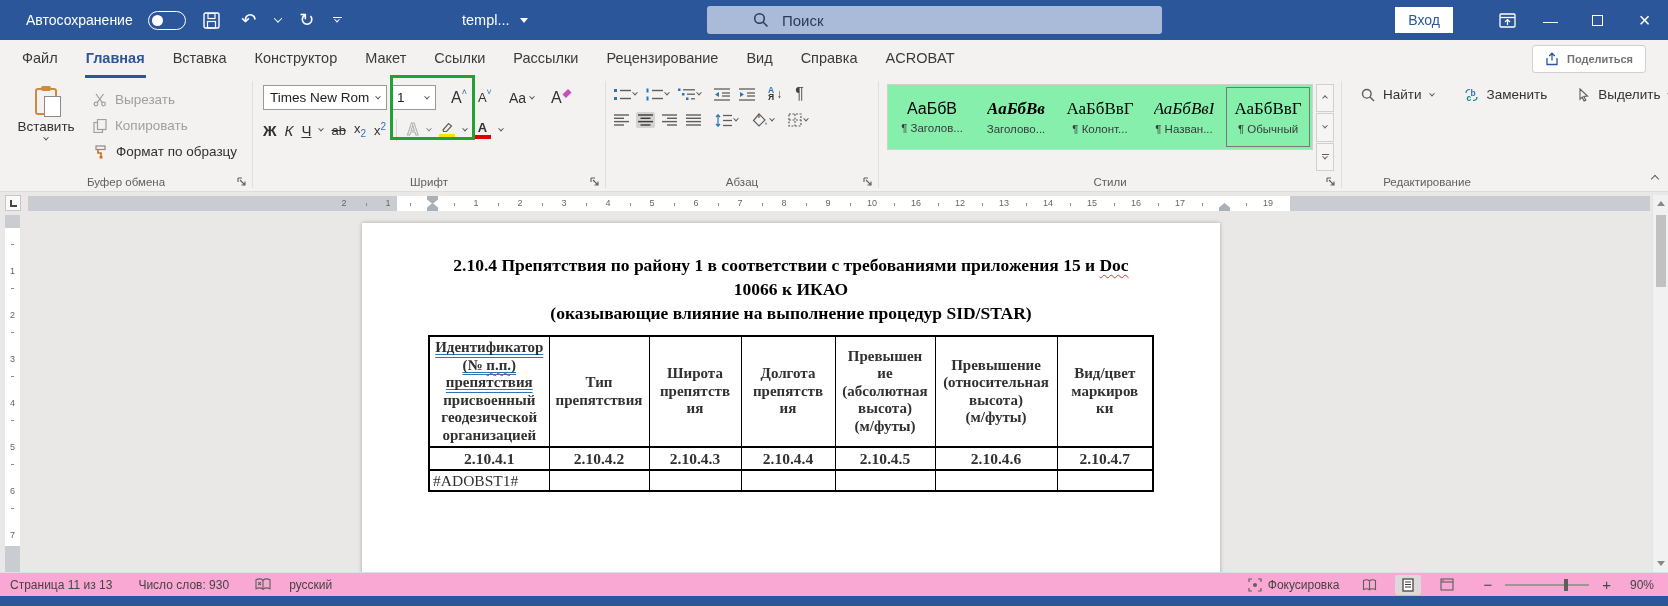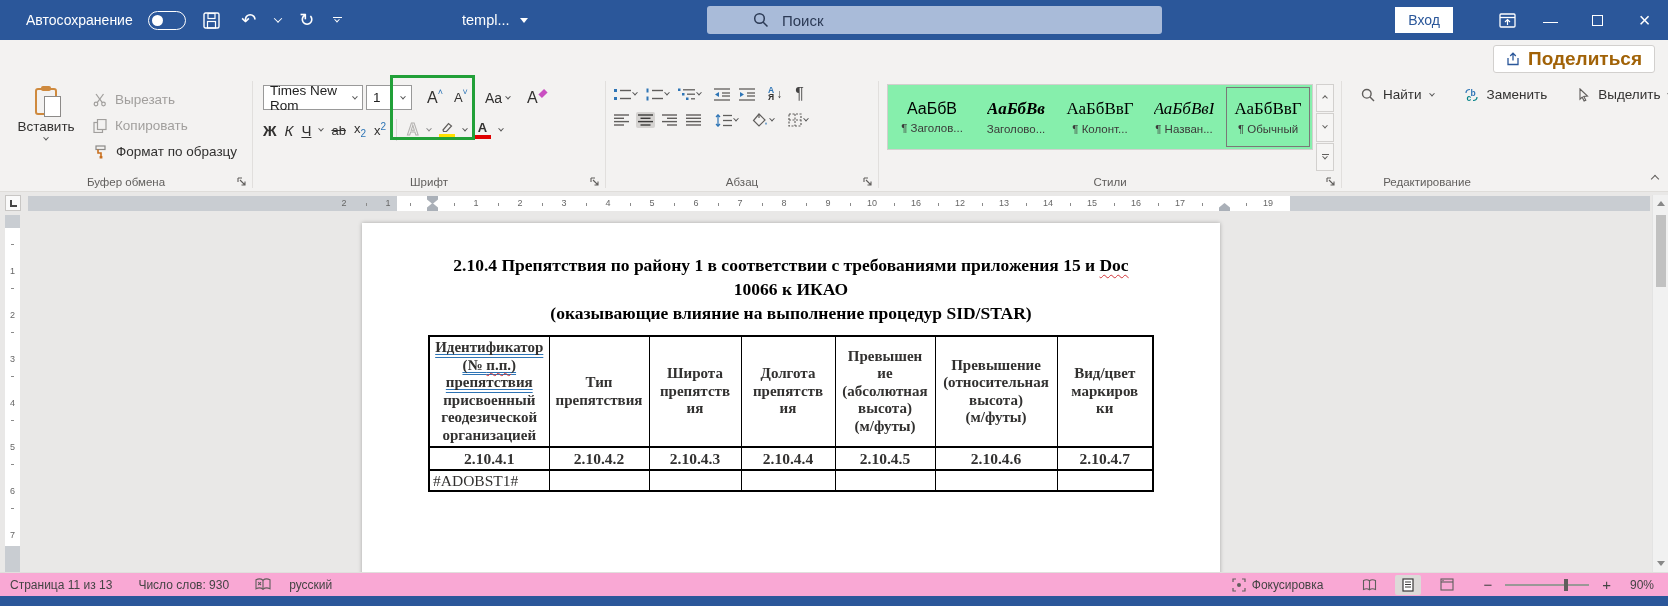--- a/index.html
+++ b/index.html
@@ -28,21 +28,21 @@
 .winbtn{width:47px;height:40px;display:flex;align-items:center;justify-content:center;color:#fff;font-size:15px;cursor:pointer}
 .maxbox{width:11px;height:11px;border:1.3px solid #fff}
 .closex{font-size:20px;font-weight:300}
 
 
 .tabsrow{height:38px;background:#f3f2f1;display:flex;align-items:stretch;padding-left:8px;position:relative}
 .tabs{display:flex}
 .tab{padding:10px 14px 0 14px;font-size:14.5px;color:#3b3a39;position:relative;cursor:pointer;white-space:nowrap}
 .tab.active{color:#2b579a;font-weight:bold}
 .tab.active::after{content:"";position:absolute;left:13px;right:13px;bottom:0;height:3px;background:#2b579a}
-.share{position:absolute;right:13px;top:5px;height:28px;background:#fff;border:1px solid #d2d0ce;border-radius:3px;color:#a16207;font-weight:bold;font-size:19px;padding:0 12px;display:flex;align-items:center;gap:7px;cursor:pointer}
+.share{position:absolute;right:22px;top:5px;height:28px;background:#fff;border:1px solid #d2d0ce;border-radius:3px;color:#737373;font-weight:bold;font-size:11px;padding:0 12px;display:flex;align-items:center;gap:7px;cursor:pointer}
 
 
 .ribbon{height:114px;background:#f3f2f1;display:flex;position:relative;border-bottom:1px solid #dfddda}
 .rsep{width:1px;background:#e1dfdd;margin:3px 0 3px 0}
 .rgroup{position:relative;padding-bottom:20px}
 .glabel{position:absolute;bottom:3px;left:0;right:0;text-align:center;font-size:11.5px;color:#605e5c;white-space:nowrap}
 .launcher{position:absolute;bottom:4px;right:5px;cursor:pointer}
 .disabled{color:#a19f9d}
 .clipgrp{width:252px;display:flex;padding:6px 0 20px 10px}
 .paste{display:flex;flex-direction:column;align-items:center;width:72px;padding-top:4px;cursor:pointer}
@@ -193,20 +193,33 @@
       </span>
       <span class="winbtn">—</span>
       <span class="winbtn">
           <span class="maxbox"></span>
         </span>
       <span class="winbtn closex">×</span>
     </div>
   </div>
 
   <div class="tabsrow">
+    <div class="tabs" id="tabs">
+        <div class="tab">Файл</div>
+        <div class="tab active">Главная</div>
+        <div class="tab">Вставка</div>
+        <div class="tab">Конструктор</div>
+        <div class="tab">Макет</div>
+        <div class="tab">Ссылки</div>
+        <div class="tab">Рассылки</div>
+        <div class="tab">Рецензирование</div>
+        <div class="tab">Вид</div>
+        <div class="tab">Справка</div>
+        <div class="tab">ACROBAT</div>
+      </div>
     <button class="share">
       <svg width="15" height="14" viewBox="0 0 15 14">
           <path d="M2 6 V12.5 H12 V6" fill="none" stroke="#2b579a" stroke-width="1.3"></path>
           <path d="M7 8.5 V1.5 M4.2 4 L7 1.2 L9.8 4" fill="none" stroke="#2b579a" stroke-width="1.3"></path>
         </svg>
       <span>Поделиться</span>
     </button>
   </div>
 
   <div class="ribbon">
@@ -247,21 +260,21 @@
       <span class="launcher">
         <svg width="10" height="10" viewBox="0 0 10 10">
             <path d="M1 1 H5 M1 1 V5 M3 3 L8 8 M8 4.5 V8 H4.5" fill="none" stroke="#605e5c" stroke-width="1.1"></path>
           </svg>
       </span>
     </div>
     <div class="rsep"></div>
 
     <div class="rgroup fontgrp">
       <div class="frow1">
-        <div class="combo" style="width:100px">
+        <div class="combo" style="width:124px">
           <span>Times New Rom</span>
             <span class="chv sm"></span>
         </div>
         <div class="combo" style="width:46px">
           <span>1</span>
             <span class="chv sm"></span>
         </div>
         <span class="fbtn" style="margin-left:8px;font-size:16px">
             <span>А</span>
             <span class="accent-up">˄</span>
@@ -670,21 +683,21 @@
     <span class="sb-item">Число слов: 930</span>
     <span class="sb-item" style="margin-right:18px">
       <svg width="16" height="13" viewBox="0 0 16 13">
           <path d="M8 2.2 C6.2 0.8 3 0.8 1 1.8 V10.8 C3 9.8 6.2 9.8 8 11.2 C9.8 9.8 13 9.8 15 10.8 V1.8 C13 0.8 9.8 0.8 8 2.2 Z" fill="none" stroke="#605e5c" stroke-width="1.1"></path>
           <path d="M8 2.2 V11.2" stroke="#605e5c" stroke-width="1.1"></path>
           <path d="M3.2 4.2 L6 7 M6 4.2 L3.2 7" stroke="#605e5c" stroke-width="1.1"></path>
         </svg>
     </span>
     <span class="sb-item">русский</span>
     <div class="sb-right">
-      <span class="sb-item" style="display:flex;align-items:center;gap:6px;margin-right:20px">
+      <span class="sb-item" style="display:flex;align-items:center;gap:6px;margin-right:4px">
         <svg width="14" height="14" viewBox="0 0 14 14">
             <circle cx="7" cy="7" r="2" fill="#605e5c"></circle>
             <path d="M1 4 V1 H4 M10 1 H13 V4 M13 10 V13 H10 M4 13 H1 V10" fill="none" stroke="#605e5c" stroke-width="1.2"></path>
           </svg>
         <span>Фокусировка</span>
       </span>
       <span class="viewbtn">
         <svg width="15" height="12" viewBox="0 0 15 12">
             <path d="M7.5 1.8 C6 0.7 3.2 0.7 1.5 1.5 V10.5 C3.2 9.7 6 9.7 7.5 10.8 C9 9.7 11.8 9.7 13.5 10.5 V1.5 C11.8 0.7 9 0.7 7.5 1.8 Z" fill="none" stroke="#605e5c" stroke-width="1.1"></path>
             <path d="M7.5 1.8 V10.8" stroke="#605e5c" stroke-width="1.1"></path>

